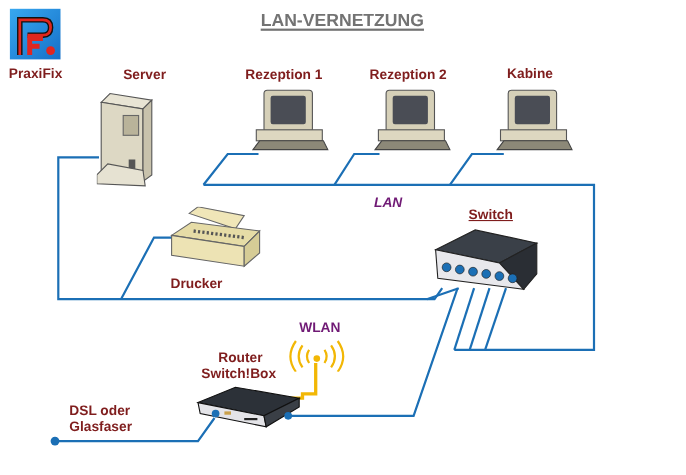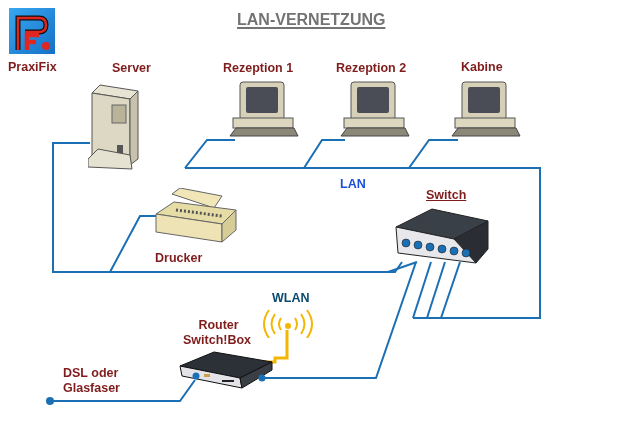--- a/index.html
+++ b/index.html
@@ -84,21 +84,21 @@
 </div>
 <div class="abs" style="left:450px;top:80px;width:72px;height:60px;">
   <svg width="72" height="60">
     <rect x="12" y="2" width="44" height="38" rx="3" fill="#d6d0b8" stroke="#555"></rect>
     <rect x="18" y="7" width="32" height="26" rx="2" fill="#4a4d55"></rect>
     <rect x="5" y="38" width="60" height="10" fill="#ddd7c0" stroke="#555"></rect>
     <polygon points="2,56 8,48 66,48 70,56" fill="#8c8878" stroke="#444"></polygon>
   </svg>
 </div>
 
-<div class="lbl" style="left:340px;top:177px;color:#1d4ed8;">LAN</div>
+<div class="lbl" style="left:340px;top:177px;color:#701a75;font-style:italic;">LAN</div>
 
 <div class="abs" style="left:152px;top:188px;width:90px;height:58px;">
   <svg width="90" height="58">
     <polygon points="20,6 28,0 70,8 62,20" fill="#f0e6b8" stroke="#666"></polygon>
     <polygon points="4,26 22,14 84,22 70,36" fill="#e6dca6" stroke="#666"></polygon>
     <line x1="24" y1="22" x2="70" y2="28" stroke="#555" stroke-width="3" stroke-dasharray="2 2"></line>
     <polygon points="4,26 70,36 70,54 4,44" fill="#ede3b4" stroke="#666"></polygon>
     <polygon points="70,36 84,22 84,42 70,54" fill="#d6cc96" stroke="#666"></polygon>
   </svg>
 </div>
@@ -114,21 +114,21 @@
       <circle cx="14" cy="38" r="4"></circle>
       <circle cx="26" cy="40" r="4"></circle>
       <circle cx="38" cy="42" r="4"></circle>
       <circle cx="50" cy="44" r="4"></circle>
       <circle cx="62" cy="46" r="4"></circle>
       <circle cx="74" cy="48" r="4"></circle>
     </g>
   </svg>
 </div>
 
-<div class="lbl" style="left:272px;top:291px;color:#0c4a6e;">WLAN</div>
+<div class="lbl" style="left:272px;top:291px;color:#701a75;">WLAN</div>
 <div class="abs" style="left:262px;top:308px;width:52px;height:30px;">
   <svg width="52" height="30">
     <g fill="none" stroke="#f2b705" stroke-width="2">
       <path d="M19 10 Q15 16 19 22"></path>
         <path d="M33 10 Q37 16 33 22"></path>
       <path d="M13 6 Q6 16 13 26"></path>
         <path d="M39 6 Q46 16 39 26"></path>
       <path d="M7 2 Q-3 16 7 30"></path>
         <path d="M45 2 Q55 16 45 30"></path>
     </g>

